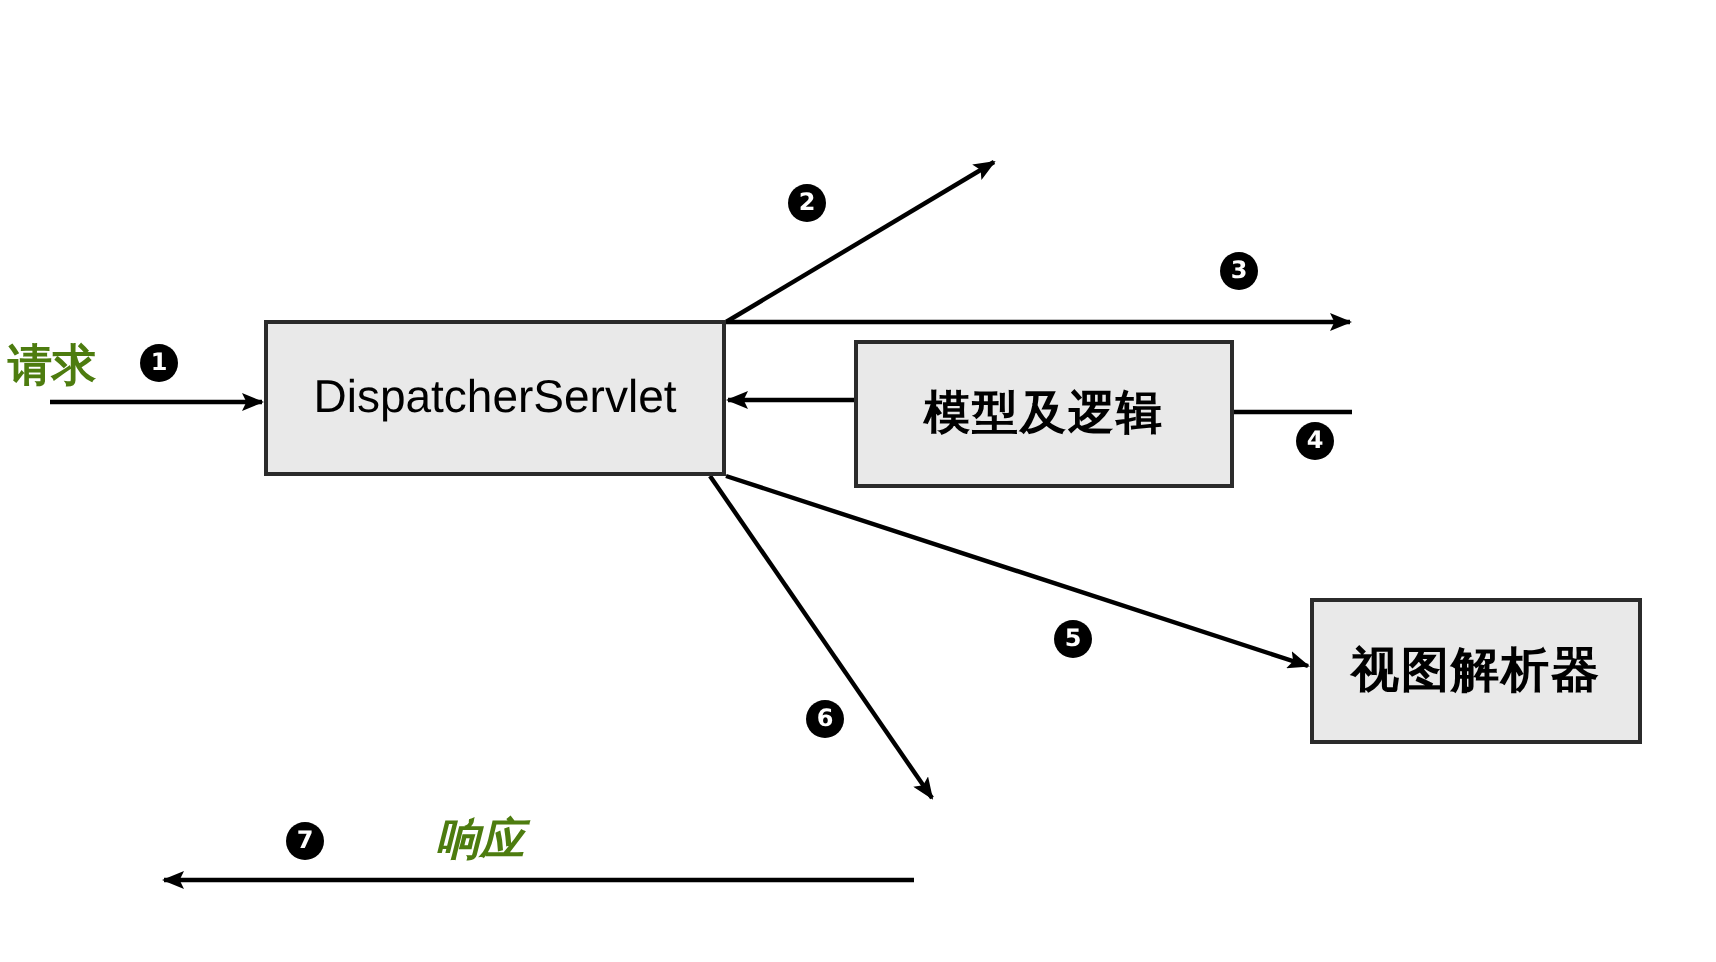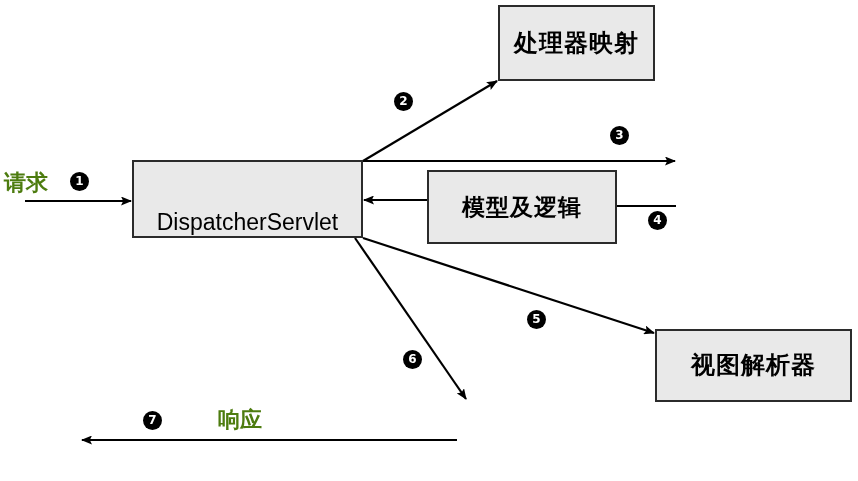--- a/index.html
+++ b/index.html
@@ -42,21 +42,20 @@
     font-family: "DejaVu Serif", "Liberation Serif", serif;
     font-weight: 700;
     font-size: 24px;
     letter-spacing: 1px;
   }
   .node-latin {
     font-family: "Liberation Sans", "DejaVu Sans", sans-serif;
     font-weight: 400;
     font-size: 23px;
     letter-spacing: 0px;
-    align-items: flex-end;
   }
   .node-two-line {
     font-size: 23px;
     line-height: 1.3;
   }
 
   .edge-label {
     position: absolute;
     color: #4d7c0f;
     font-family: "DejaVu Serif", "Liberation Serif", serif;
@@ -107,39 +106,36 @@
 
     <line x1="355" y1="238" x2="466" y2="399" stroke="#000000" stroke-width="2.2" marker-end="url(#arrowhead)"></line>
 
     <line x1="457" y1="440" x2="82" y2="440" stroke="#000000" stroke-width="2.2" marker-end="url(#arrowhead)"></line>
   </svg>
 
   <div class="node-box node-latin" style="left:132px; top:160px; width:231px; height:78px;">
     <span>DispatcherServlet</span>
   </div>
 
-  <div class="node-box node-cjk" style="left:498px; top:5px; width:157px; height:76px;">
-    <span>处理器映射</span>
-  </div>
 
 
   <div class="node-box node-cjk node-two-line" style="left:427px; top:170px; width:190px; height:74px; flex-direction:column;">
     <span>模型及逻辑</span>
   </div>
 
-  <div class="node-box node-cjk" style="left:655px; top:299px; width:197px; height:73px;margin-top:30px;">
+  <div class="node-box node-cjk" style="left:655px; top:299px; width:166px; height:73px;">
     <span>视图解析器</span>
   </div>
 
 
   <div class="edge-label" style="left:4px; top:168px;">
     <span>请求</span>
   </div>
 
-  <div class="edge-label" style="left:218px; top:405px;">
+  <div class="edge-label" style="left:218px; top:405px;font-style:italic;">
     <span>响应</span>
   </div>
 
   <div class="step-marker" style="left:70px; top:172px;">1</div>
 
   <div class="step-marker" style="left:394px; top:92px;">2</div>
 
   <div class="step-marker" style="left:610px; top:126px;">3</div>
 
   <div class="step-marker" style="left:648px; top:211px;">4</div>

